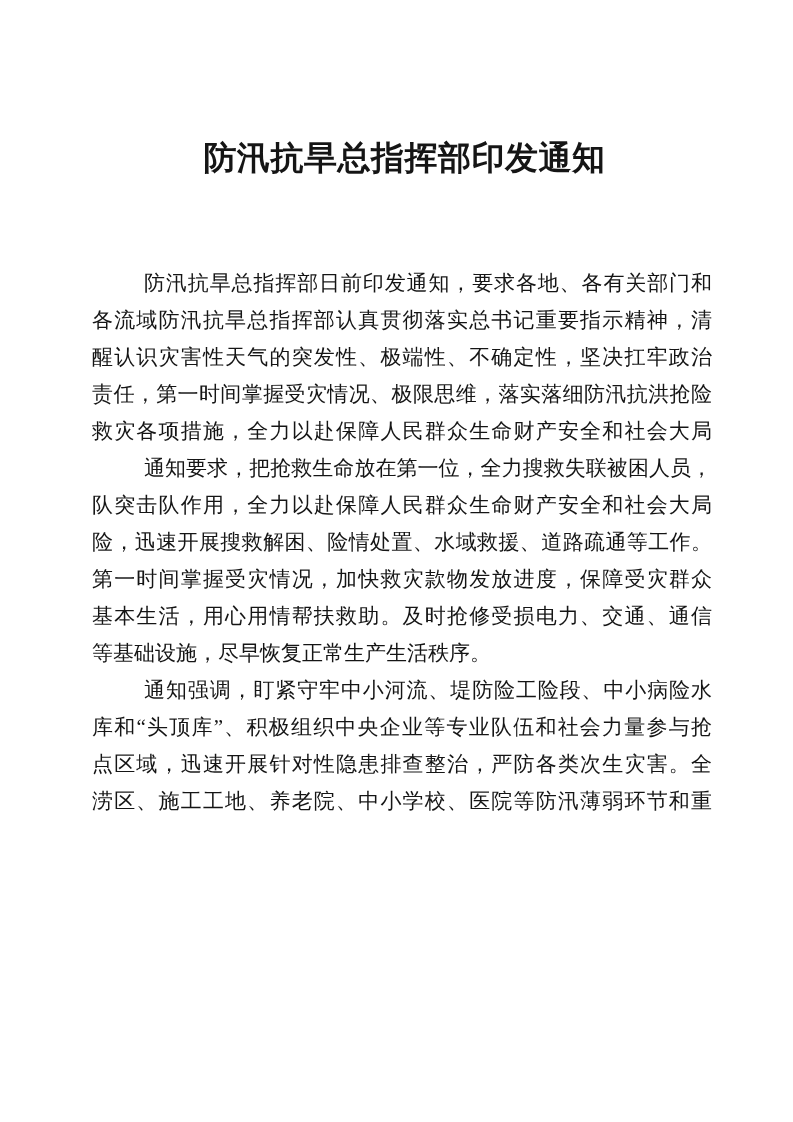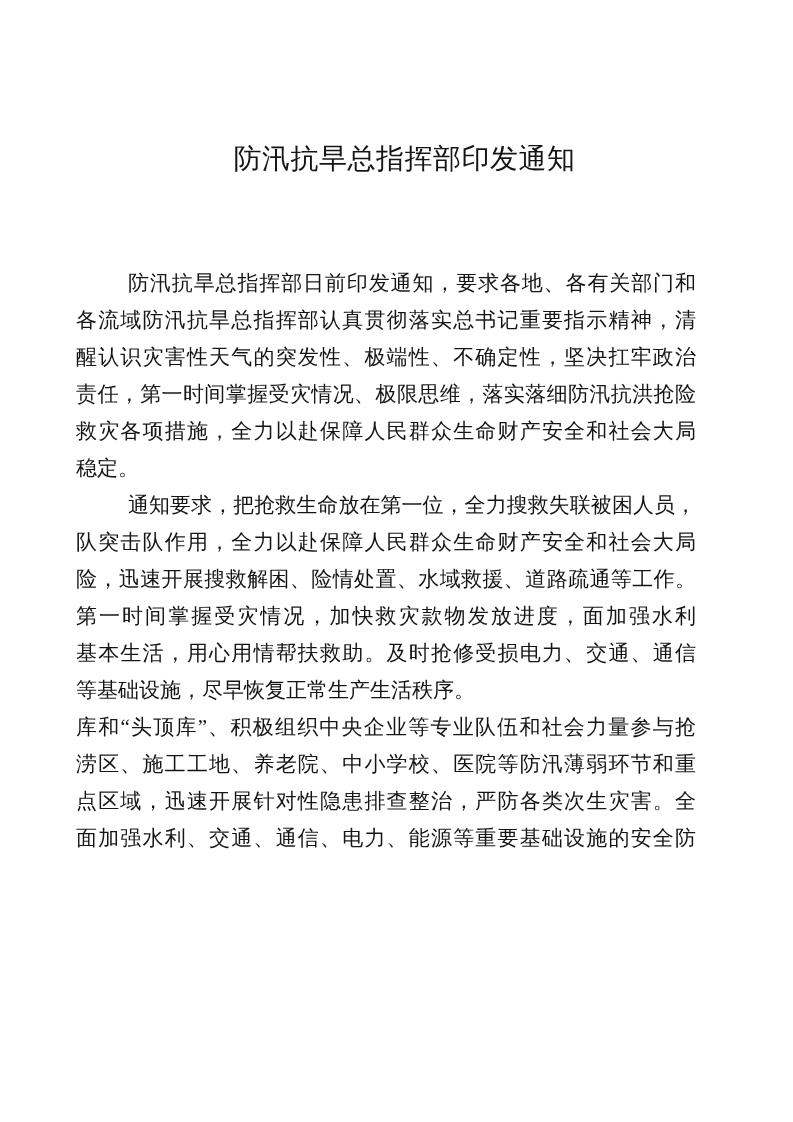--- a/index.html
+++ b/index.html
@@ -17,31 +17,31 @@
     color: #151515;
   }
   .title-block {
     position: absolute;
     top: 140px;
     left: 0;
     width: 793px;
     text-align: center;
   }
   .title-line {
-    font-size: 28px;
-    font-weight: normal;
+    font-size: 33px;
+    font-weight: bold;
     line-height: 37px;
     letter-spacing: 0.5px;
     white-space: nowrap;
     padding-left: 16px;
   }
   .body-block {
     position: absolute;
     top: 265px;
-    left: 76px;
+    left: 92px;
     width: 620px;
   }
   .text-line {
     height: 37px;
     line-height: 37px;
     font-size: 21px;
     text-align: justify;
     text-align-last: justify;
     overflow: hidden;
   }
@@ -59,30 +59,29 @@
   <div class="title-block">
     <div class="title-line">防汛抗旱总指挥部印发通知</div>
   </div>
   <div class="body-block" id="body-block">
       <div class="paragraph">
         <div class="text-line first">防汛抗旱总指挥部日前印发通知，要求各地、各有关部门和</div>
         <div class="text-line">各流域防汛抗旱总指挥部认真贯彻落实总书记重要指示精神，清</div>
         <div class="text-line">醒认识灾害性天气的突发性、极端性、不确定性，坚决扛牢政治</div>
         <div class="text-line">责任，第一时间掌握受灾情况、极限思维，落实落细防汛抗洪抢险</div>
         <div class="text-line">救灾各项措施，全力以赴保障人民群众生命财产安全和社会大局</div>
-        <div class="text-line short">稳定。</div>
       </div>
       <div class="paragraph">
         <div class="text-line first">通知要求，把抢救生命放在第一位，全力搜救失联被困人员，</div>
         <div class="text-line">队突击队作用，全力以赴保障人民群众生命财产安全和社会大局</div>
         <div class="text-line">险，迅速开展搜救解困、险情处置、水域救援、道路疏通等工作。</div>
-        <div class="text-line">第一时间掌握受灾情况，加快救灾款物发放进度，面加强水利</div>
+        <div class="text-line">第一时间掌握受灾情况，加快救灾款物发放进度，保障受灾群众</div>
         <div class="text-line">基本生活，用心用情帮扶救助。及时抢修受损电力、交通、通信</div>
         <div class="text-line short">等基础设施，尽早恢复正常生产生活秩序。</div>
       </div>
       <div class="paragraph">
+        <div class="text-line first">通知强调，盯紧守牢中小河流、堤防险工险段、中小病险水</div>
         <div class="text-line">库和“头顶库”、积极组织中央企业等专业队伍和社会力量参与抢</div>
+        <div class="text-line">点区域，迅速开展针对性隐患排查整治，严防各类次生灾害。全</div>
         <div class="text-line">涝区、施工工地、养老院、中小学校、医院等防汛薄弱环节和重</div>
-        <div class="text-line">点区域，迅速开展针对性隐患排查整治，严防各类次生灾害。全</div>
-        <div class="text-line">面加强水利、交通、通信、电力、能源等重要基础设施的安全防</div>
       </div>
     </div>
 </div>
 
 </body></html>

